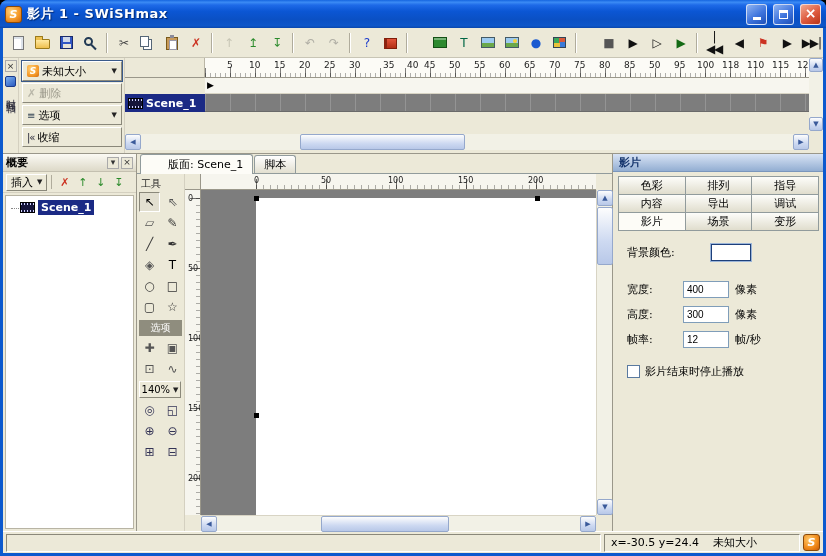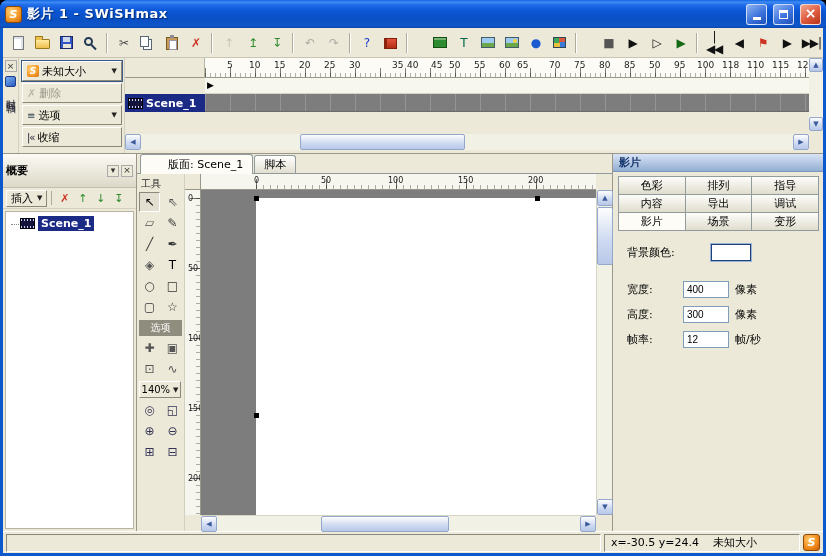--- a/index.html
+++ b/index.html
@@ -88,21 +88,21 @@
 .sb-btn.hleft{position:absolute;left:0;top:0;width:16px;height:16px;}
 .sb-btn.hright{position:absolute;right:0;top:0;width:16px;height:16px;}
 .sb-thumb{position:absolute;top:0;height:16px;background:linear-gradient(180deg,#fdfdfd,#cdd9f1 60%,#b8c8e8);border:1px solid #95a8cc;border-radius:2px;}
 .tl-hscroll .sb-thumb{left:175px;width:165px;}
 
 
 .dock-main{flex:1;display:flex;min-height:0;}
 
 
 .outline{width:134px;display:flex;flex-direction:column;border-right:1px solid #9a978a;flex:none;}
-.o-header{height:34px;display:flex;align-items:center;gap:2px;padding:0 3px;background:linear-gradient(#fbfaf4,#ddd9c8);border-bottom:1px solid #c4c0b0;flex:none;}
+.o-header{height:18px;display:flex;align-items:center;gap:2px;padding:0 3px;background:linear-gradient(#fbfaf4,#ddd9c8);border-bottom:1px solid #c4c0b0;flex:none;}
 .o-title{font-size:11px;font-weight:bold;flex:1;}
 .o-toolbar{height:21px;display:flex;align-items:center;gap:2px;padding:0 3px;border-bottom:1px solid #d4d0c0;flex:none;}
 .o-insert{height:17px;display:flex;align-items:center;gap:4px;padding:0 4px;font-size:11px;background:#ece9d8;border:1px solid;border-color:#fff #8a887a #8a887a #fff;}
 .o-insert .caret{margin-left:0;}
 .o-sep{width:1px;height:14px;background:#b0ac9c;margin:0 2px;}
 #o-icons{display:flex;gap:1px;}
 .o-ic-btn{width:17px;height:17px;padding:0;background:transparent;border:1px solid transparent;font-size:11px;display:flex;align-items:center;justify-content:center;}
 .o-tree{flex:1;background:#fff;border:1px solid #b8b4a4;margin:2px;padding:4px 2px;overflow:hidden;}
 .tree-item{display:flex;align-items:center;gap:3px;padding-left:12px;position:relative;}
 .tree-item::before{content:"";position:absolute;left:3px;top:50%;width:8px;border-top:1px dotted #888;}
@@ -342,27 +342,27 @@
       </div>
       <div class="timeline">
         <div class="tl-corner"></div>
         <div class="tl-ruler" id="tl-ruler">
             <span class="tick-num" style="left: 22px;">5</span>
             <span class="tick-num" style="left: 44px;">10</span>
             <span class="tick-num" style="left: 69px;">15</span>
             <span class="tick-num" style="left: 94px;">20</span>
             <span class="tick-num" style="left: 119px;">25</span>
             <span class="tick-num" style="left: 144px;">30</span>
-            <span class="tick-num" style="left: 187px;">35</span>
+            <span class="tick-num" style="left: 178px;">35</span>
             <span class="tick-num" style="left: 202px;">40</span>
-            <span class="tick-num" style="left: 226px;">45</span>
+            <span class="tick-num" style="left: 219px;">45</span>
             <span class="tick-num" style="left: 244px;">50</span>
             <span class="tick-num" style="left: 269px;">55</span>
             <span class="tick-num" style="left: 294px;">60</span>
-            <span class="tick-num" style="left: 312px;">65</span>
+            <span class="tick-num" style="left: 319px;">65</span>
             <span class="tick-num" style="left: 344px;">70</span>
             <span class="tick-num" style="left: 369px;">75</span>
             <span class="tick-num" style="left: 394px;">80</span>
             <span class="tick-num" style="left: 419px;">85</span>
             <span class="tick-num" style="left: 444px;">50</span>
             <span class="tick-num" style="left: 469px;">95</span>
             <span class="tick-num" style="left: 492px;">100</span>
             <span class="tick-num" style="left: 517px;">118</span>
             <span class="tick-num" style="left: 542px;">110</span>
             <span class="tick-num" style="left: 567px;">115</span>
@@ -596,20 +596,24 @@
           <div class="m-row">
             <span class="m-label">高度:</span>
             <input class="field" value="300" style="">
             <span class="m-unit">像素</span>
           </div>
           <div class="m-row">
             <span class="m-label">帧率:</span>
             <input class="field" value="12" style="">
             <span class="m-unit">帧/秒</span>
           </div>
+          <div class="m-row cbrow">
+            <span class="cb"></span>
+            <span class="cb-label">影片结束时停止播放</span>
+          </div>
         </div>
       </div>
     </div>
 
     <div class="statusbar">
       <div class="seg fill"></div>
       <div class="seg rseg">
         <span>x=-30.5  y=24.4</span>
         <span>未知大小</span>
       </div>

